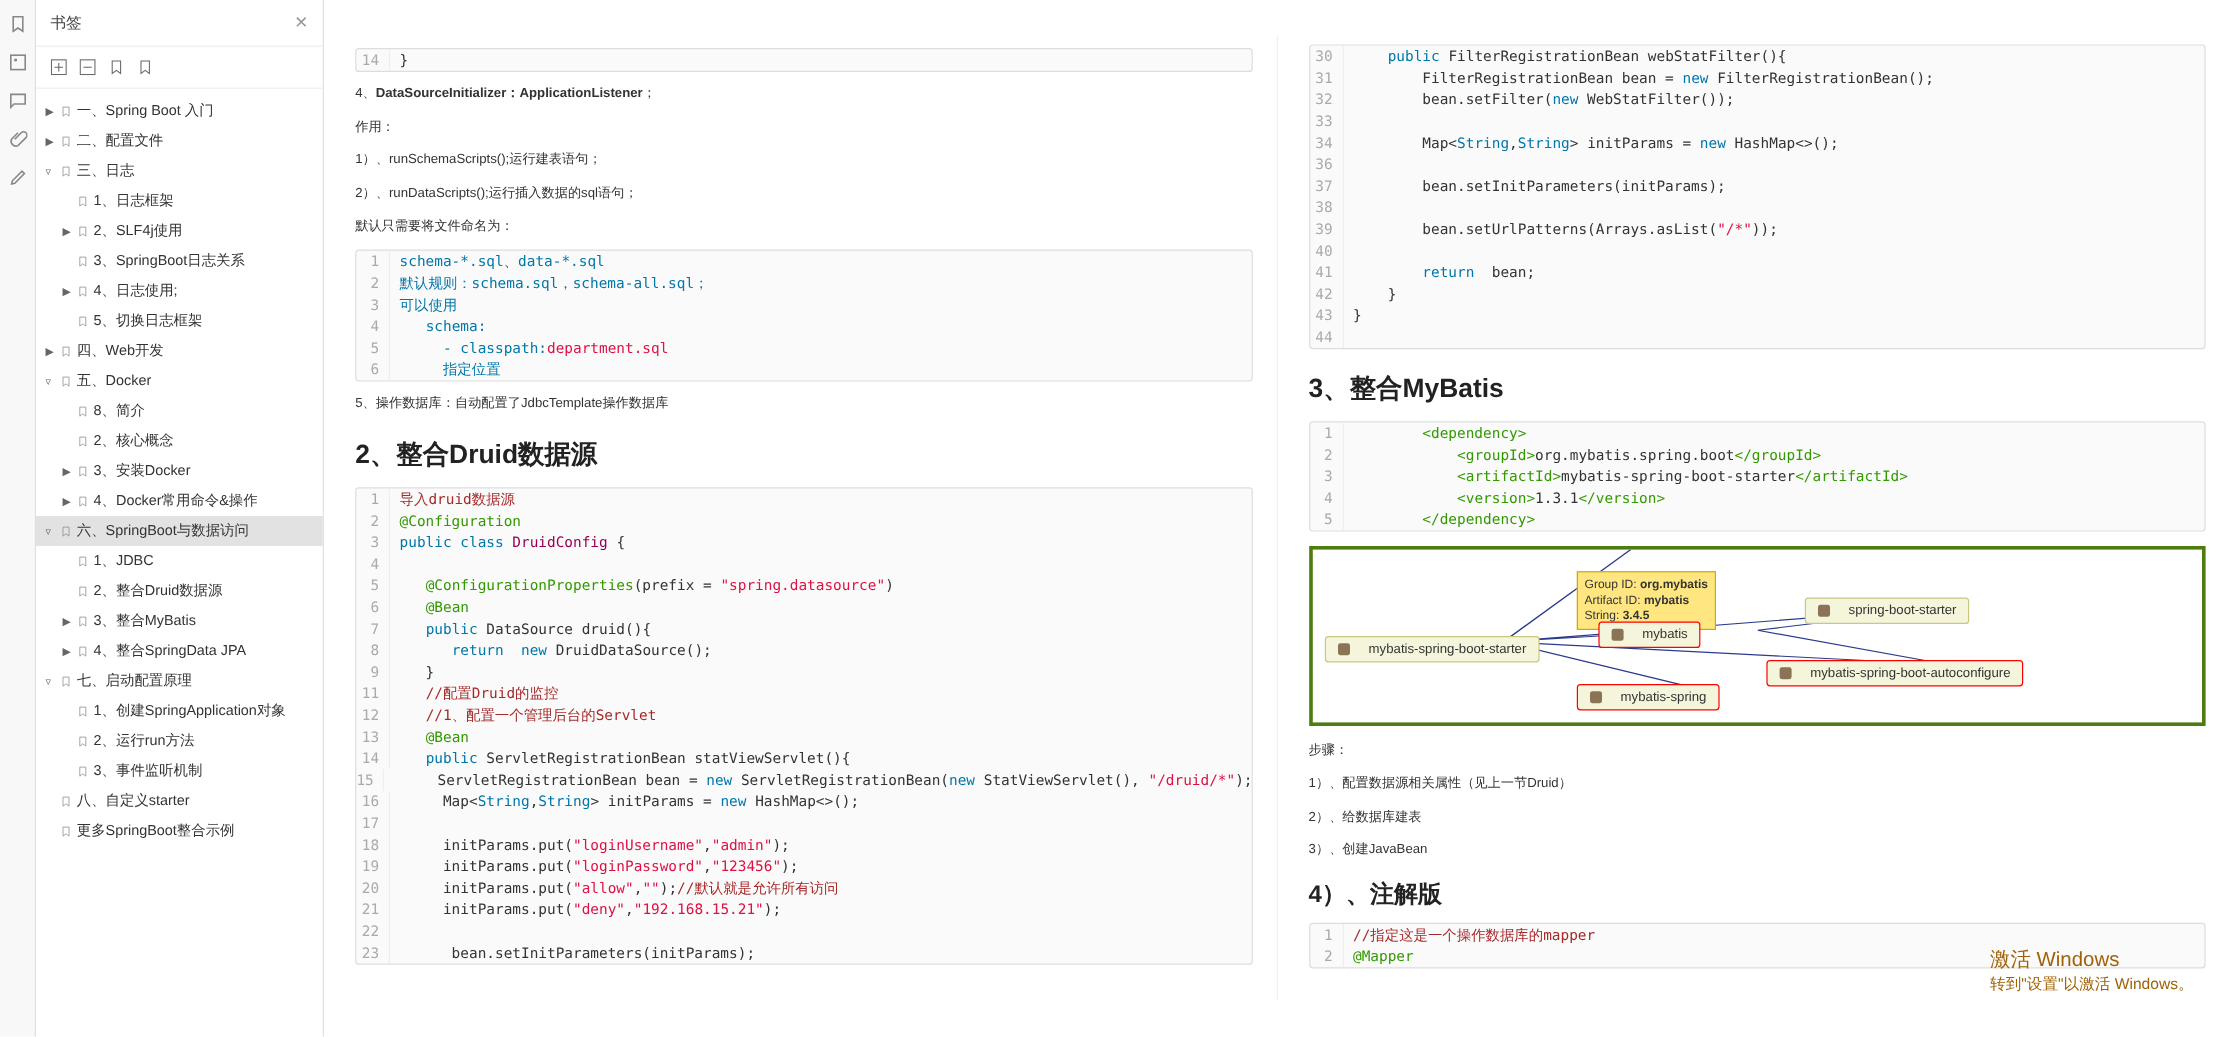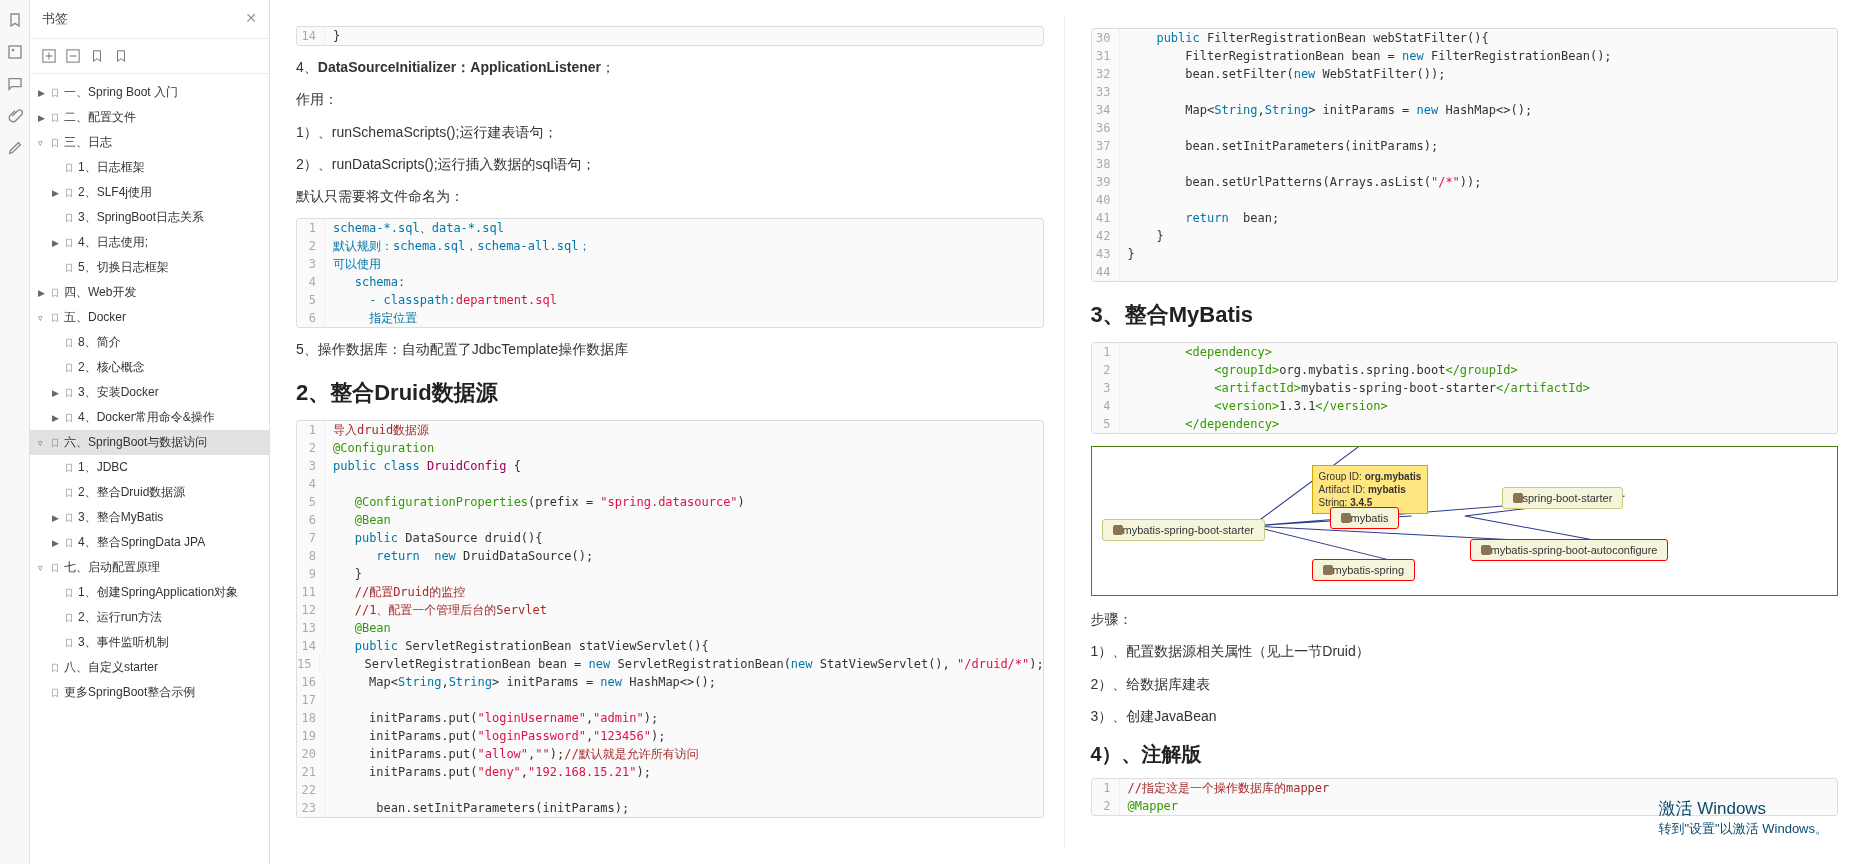--- a/index.html
+++ b/index.html
@@ -15,38 +15,38 @@
 .tree { flex: 1; overflow-y: auto; padding: 6px 0; }
 .tree-item { display: flex; align-items: center; padding: 4px 8px; cursor: pointer; white-space: nowrap; font-size: 12px; color: #333; }
 .tree-item.selected { background: #e2e2e2; }
 .tree-item .arrow { width: 10px; font-size: 9px; color: #666; margin-right: 2px; }
 .tree-item .bm-icon { width: 10px; height: 10px; margin-right: 4px; color: #888; }
 .tree-item.d0 { padding-left: 8px; }
 .tree-item.d1 { padding-left: 22px; }
 .content { flex: 1; display: flex; overflow: hidden; align-items: center; }
 .col { flex: 1; overflow-y: auto; padding: 0 20px 20px 26px; position: relative; }
 .col-left { border-right: 1px solid #eee; }
-p { margin: 10px 0; font-size: 14px; line-height: 1.6; color: #333; }
+p { margin: 10px 0; font-size: 11px; line-height: 1.6; color: #333; }
 h2 { font-size: 22px; font-weight: bold; margin: 18px 0 12px 0; color: #222; }
 h3 { font-size: 20px; font-weight: bold; margin: 14px 0 10px 0; color: #222; }
 .code-block { border: 1px solid #ddd; border-radius: 3px; background: #fafafa; margin: 10px 0; font-family: Consolas, monospace; font-size: 12px; line-height: 1.5; }
 .code-line { display: flex; }
 .ln { width: 28px; text-align: right; padding-right: 8px; color: #aaa; user-select: none; border-right: 1px solid #eee; }
 .cd { flex: 1; padding-left: 8px; white-space: pre; }
 .k-blue { color: #07a; }
 .k-orange { color: #d14; }
 .k-green { color: #390; }
 .k-purple { color: #905; }
 .k-brown { color: #a52a2a; }
-.diagram { border: 1px solid #4d7c0f; margin: 12px 0; padding: 4px; position: relative; height: 150px; }
-.node { position: absolute; background: #f5f5dc; border: 1px solid #c8c880; border-radius: 3px; padding: 4px 10px; font-size: 11px; display: flex; align-items: center; gap: 0; }
+.diagram { border: 3px solid #4d7c0f; margin: 12px 0; padding: 4px; position: relative; height: 150px; }
+.node { position: absolute; background: #f5f5dc; border: 1px solid #c8c880; border-radius: 3px; padding: 4px 10px; font-size: 11px; display: flex; align-items: center; gap: 16px; }
 .node .pkg { width: 10px; height: 10px; background: #8b7355; border-radius: 2px; }
 .node.red { border: 1px solid red; }
 .tooltip { position: absolute; background: #ffe680; border: 1px solid #ccaa00; padding: 4px 6px; font-size: 10px; line-height: 1.3; }
-.watermark { position: absolute; right: 30px; bottom: 8px; color: #0c4a6e; font-size: 13px; text-align: left; pointer-events: none; }
+.watermark { position: absolute; right: 30px; bottom: 8px; color: #a16207; font-size: 13px; text-align: left; pointer-events: none; }
 .watermark .wm1 { font-size: 17px; }
 svg.line-layer { position:absolute; top:0; left:0; width:100%; height:100%; pointer-events:none; }
 </style>
 </head>
 <body>
 
 <div class="left-rail">
   <svg class="icon" viewBox="0 0 24 24">
       <path fill="none" stroke="currentColor" stroke-width="2" d="M6 3h12v18l-6-4-6 4V3z"></path>
     </svg>

